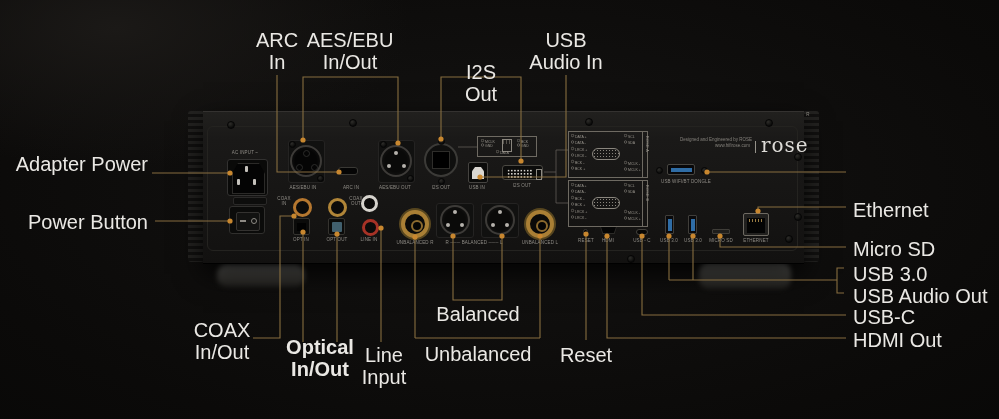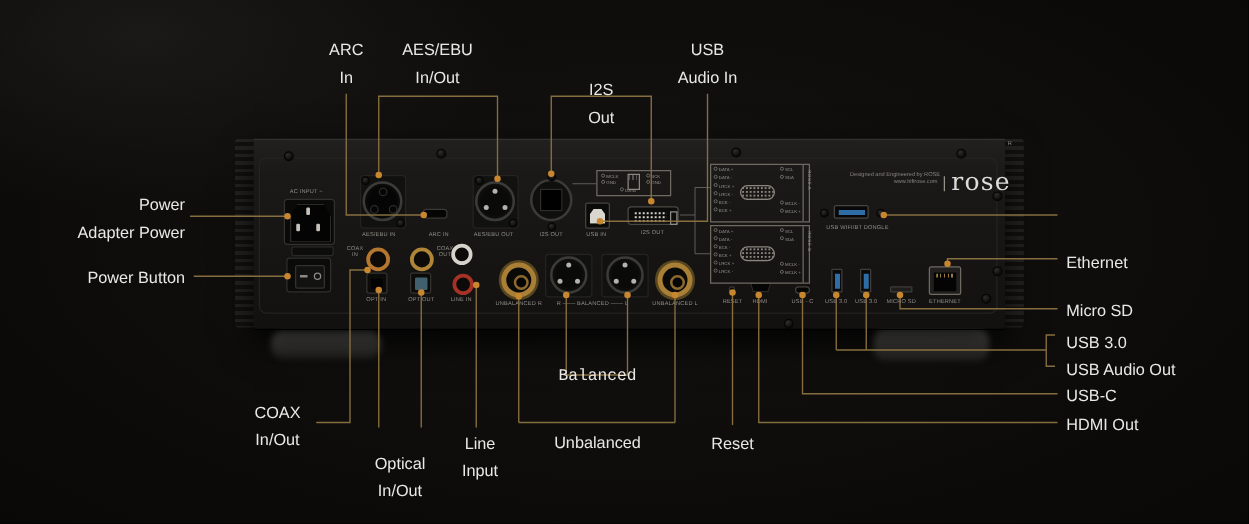--- a/index.html
+++ b/index.html
@@ -2,21 +2,21 @@
 <html><head>
 <meta charset="utf-8">
 <style>
   html,body{margin:0;padding:0;background:#000;}
   .stage{position:relative;width:999px;height:419px;overflow:hidden;
     font-family:"Liberation Sans",sans-serif;
     background:
       radial-gradient(420px 200px at 115px 28px, #1b1917 0%, rgba(27,25,23,0) 70%),
       radial-gradient(900px 420px at 500px 185px, #141312 0%, #0b0a09 62%, #060605 100%);}
   
-  .lbl{position:absolute;font-size:13px;line-height:22px;color:#eae8e4;white-space:nowrap;z-index:40;}
+  .lbl{position:absolute;font-size:20px;line-height:22px;color:#eae8e4;white-space:nowrap;z-index:40;}
   .lbl.c{text-align:center;transform:translateX(-50%);}
   .lbl.r{text-align:right;transform:translateX(-100%);}
   
   .foot{position:absolute;z-index:5;border-radius:10px;
     background:linear-gradient(180deg,#8f8f8c 0%,#5b5a55 45%,#23221f 100%);
     filter:blur(2.5px);opacity:.75;}
   .flange{position:absolute;top:111px;height:151px;width:16px;z-index:9;border-radius:3px;
     background:repeating-linear-gradient(180deg,#242321 0 3px,#121110 3px 6px);}
   .face{position:absolute;left:203px;top:111px;width:601px;height:151px;z-index:10;
     background:linear-gradient(180deg,#21201e 0%,#1a1918 18%,#161514 60%,#121110 100%);
@@ -334,43 +334,42 @@
   <div class="lbl c" style="left:481px;top:29px;margin-top:32px;">
     <div>I2S</div>
     <div>Out</div>
   </div>
   <div class="lbl c" style="left:566px;top:29px;">
     <div>USB</div>
     <div>Audio In</div>
   </div>
 
   <div class="lbl r" style="left:148px;top:153px;">
-    <div>Power</div>
     <div>Adapter Power</div>
   </div>
   <div class="lbl r" style="left:148px;top:211px;">Power Button</div>
 
   <div class="lbl" style="left:853px;top:199px;">Ethernet</div>
   <div class="lbl" style="left:853px;top:238px;">Micro SD</div>
   <div class="lbl" style="left:853px;top:263px;">
     <div>USB 3.0</div>
     <div>USB Audio Out</div>
   </div>
   <div class="lbl" style="left:853px;top:306px;">USB-C</div>
   <div class="lbl" style="left:853px;top:329px;">HDMI Out</div>
 
   <div class="lbl c" style="left:222px;top:319px;">
     <div>COAX</div>
     <div>In/Out</div>
   </div>
-  <div class="lbl c" style="left:320px;top:360px;">
+  <div class="lbl c" style="left:320px;top:336px;font-weight:bold;">
     <div>Optical</div>
     <div>In/Out</div>
   </div>
   <div class="lbl c" style="left:384px;top:344px;">
     <div>Line</div>
     <div>Input</div>
   </div>
-  <div class="lbl c" style="left:478px;top:290px;font-family:Liberation Mono, monospace;">Balanced</div>
+  <div class="lbl c" style="left:478px;top:303px;">Balanced</div>
   <div class="lbl c" style="left:478px;top:343px;">Unbalanced</div>
   <div class="lbl c" style="left:586px;top:344px;">Reset</div>
 
 </div>
 
 </body></html>

